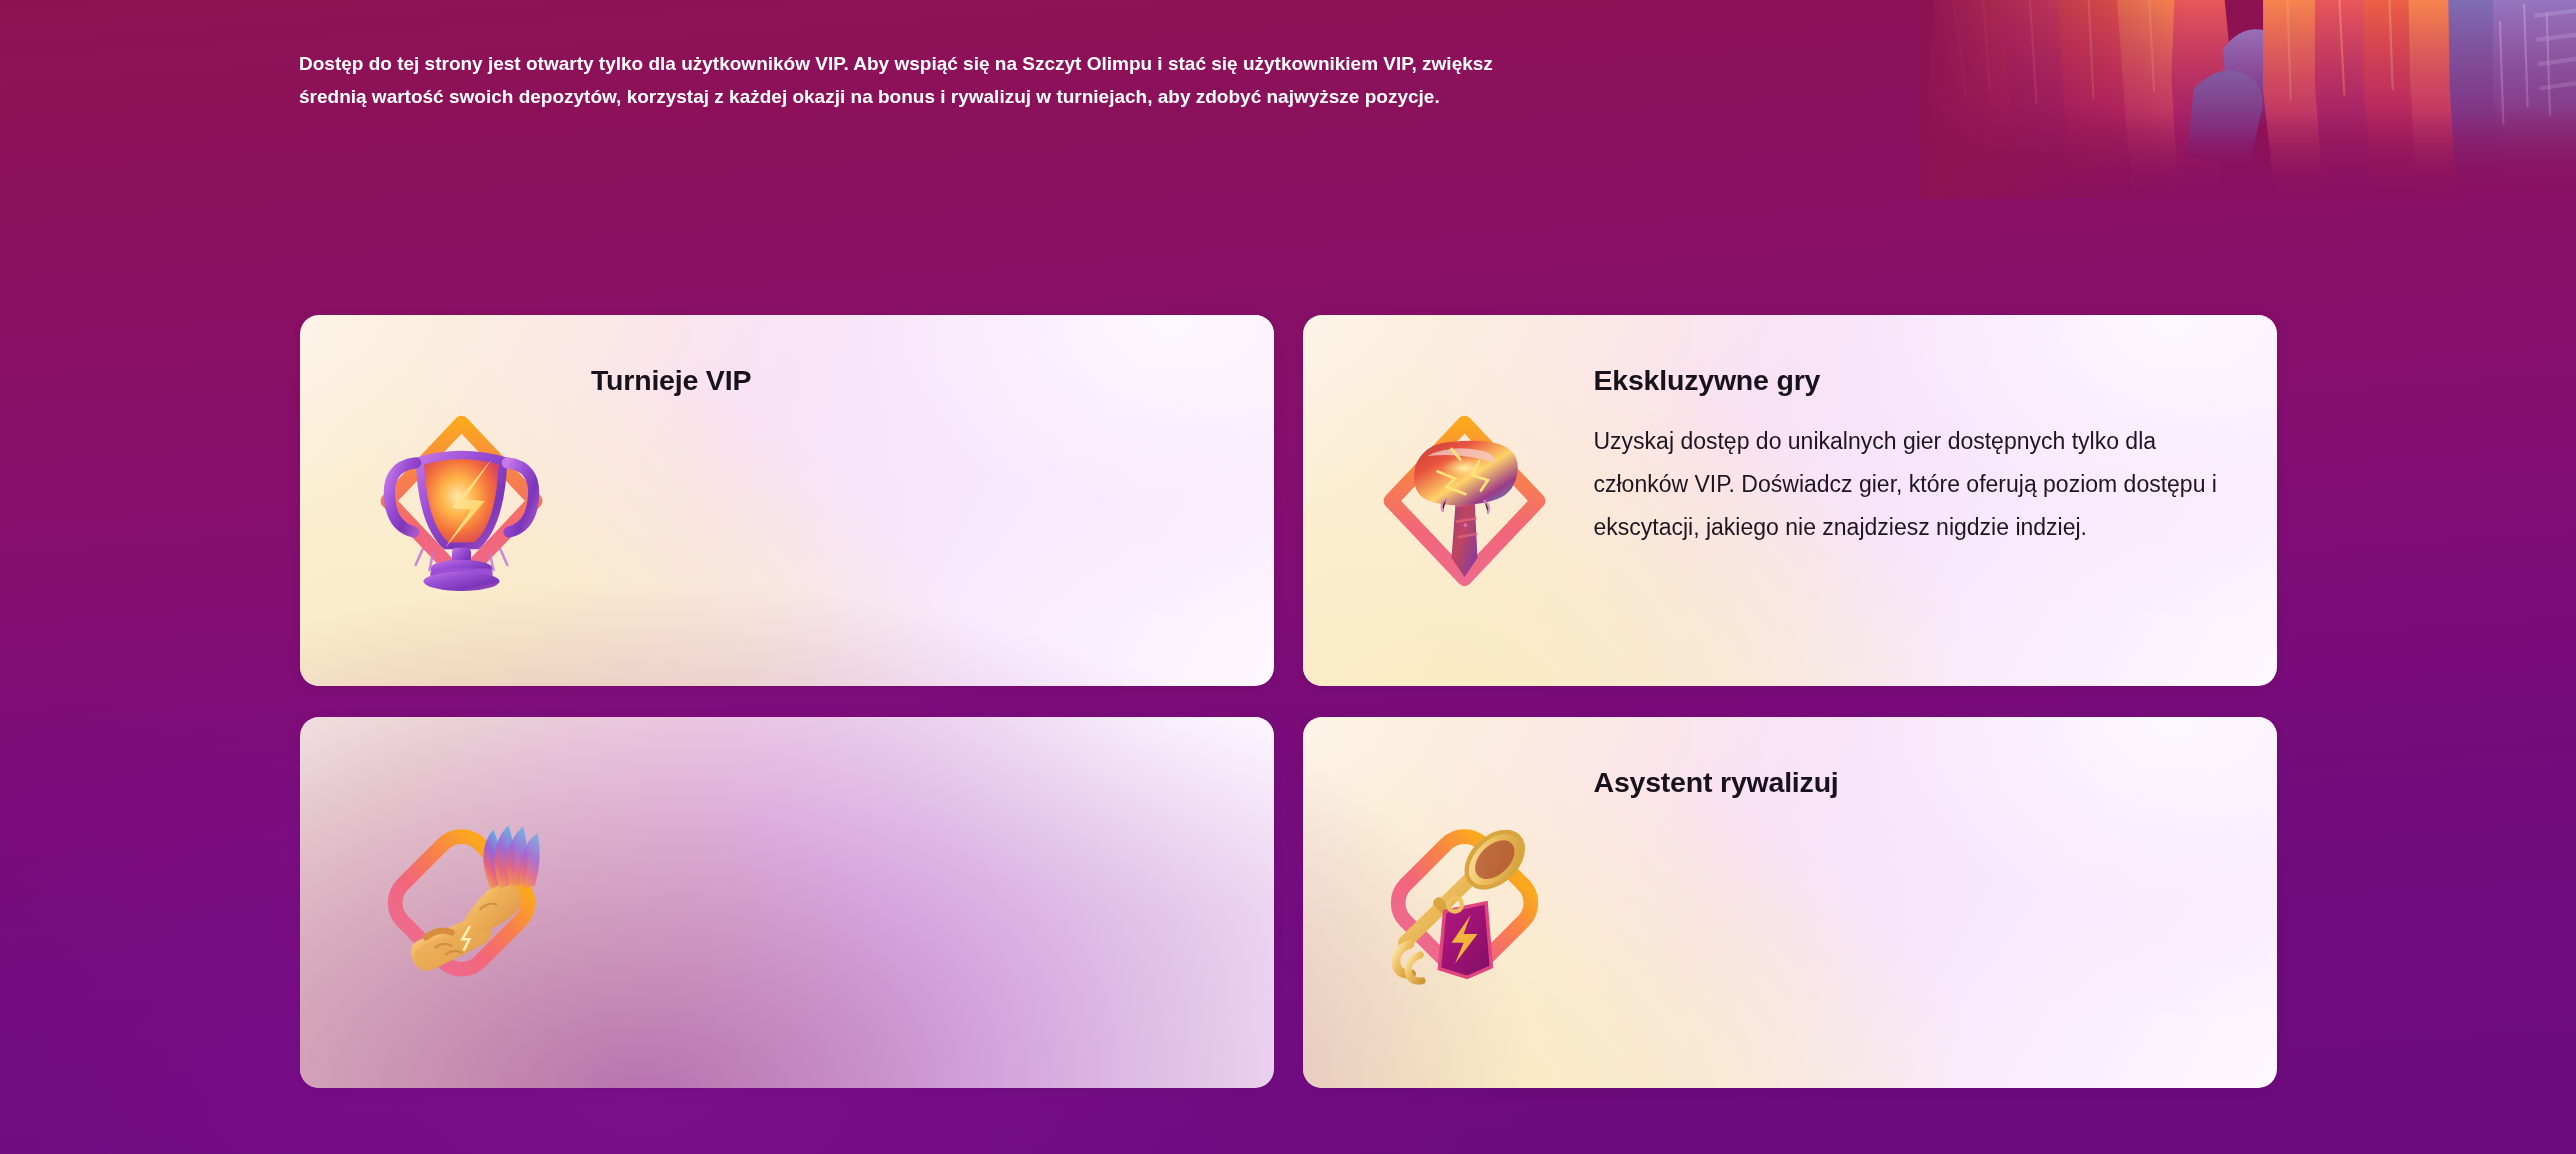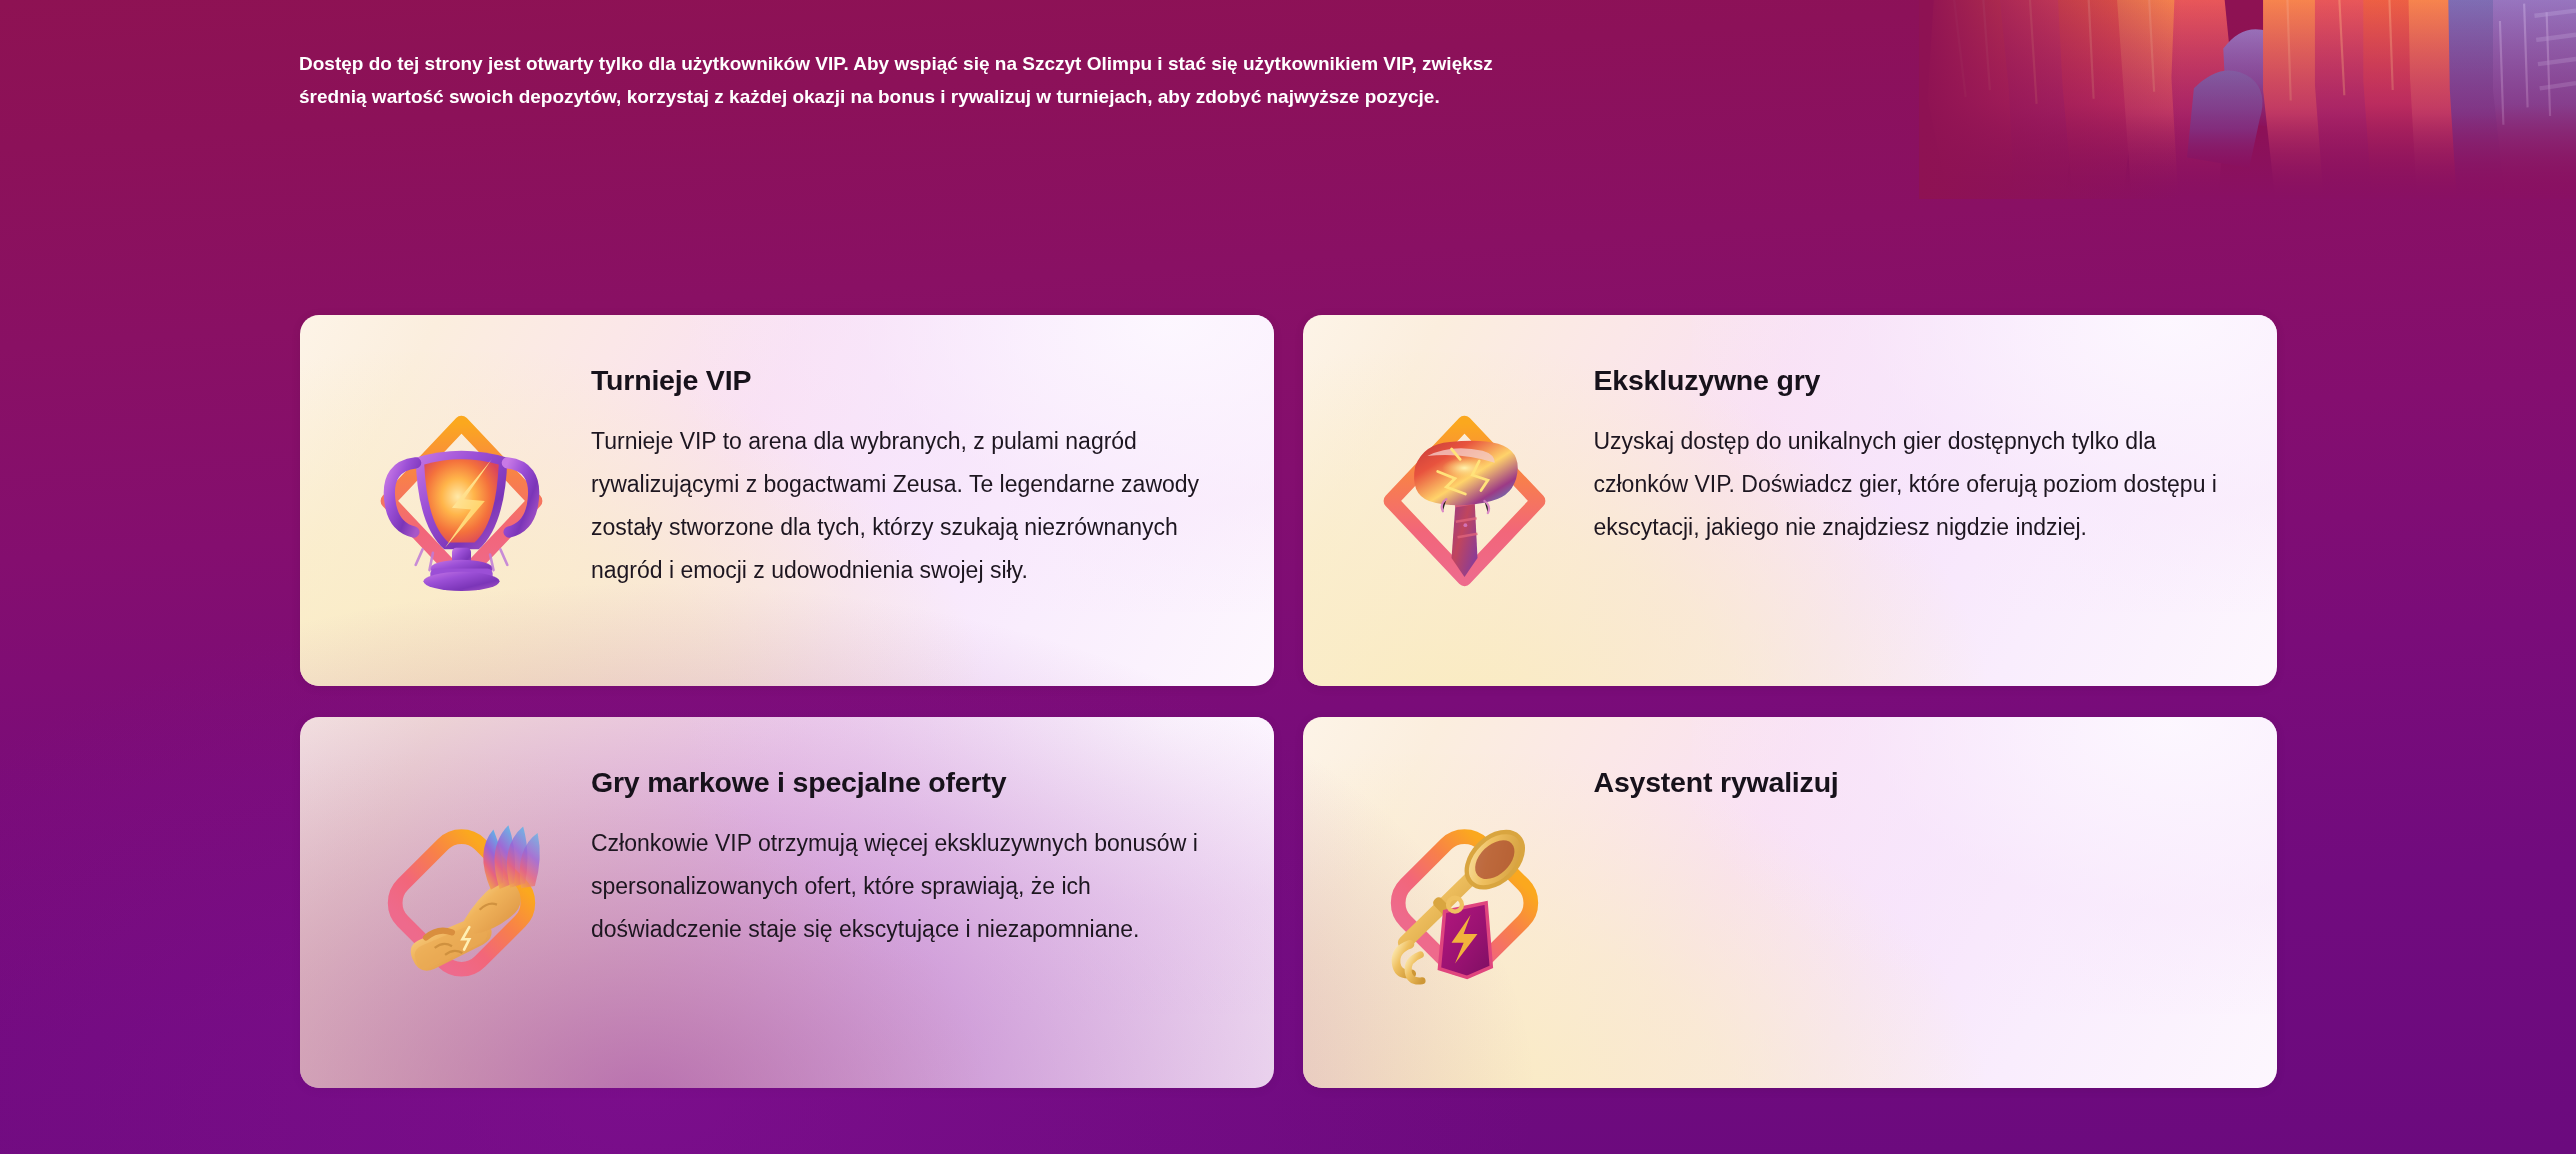--- a/index.html
+++ b/index.html
@@ -337,21 +337,20 @@
             <g stroke="#C07BD8" stroke-width="3" stroke-linecap="round" opacity=".85">
               <path d="M70 168 L62 186"></path>
                 <path d="M82 172 L78 192"></path>
               <path d="M160 168 L168 186"></path>
                 <path d="M148 174 L152 192"></path>
             </g>
           </svg>
         </div>
         <div class="card-body">
           <h2 class="card-title">Turnieje VIP</h2>
-          <p class="card-text">Turnieje VIP to arena dla wybranych, z pulami nagród rywalizującymi z bogactwami Zeusa. Te legendarne zawody zostały stworzone dla tych, którzy szukają niezrównanych nagród i emocji z udowodnienia swojej siły.</p>
         </div>
       </div>
 
       <div class="card card--wide">
         <div class="card-icon">
           <svg width="199" height="199" viewBox="0 0 230 230" aria-hidden="true">
             <defs>
               <linearGradient id="frame2" x1="0.5" y1="0" x2="0.5" y2="1">
                 <stop offset="0%" stop-color="#FBA81E"></stop>
                 <stop offset="35%" stop-color="#F8804A"></stop>
@@ -455,24 +454,20 @@
 
             <g stroke="#C98B3A" stroke-width="2.6" fill="none" opacity=".8">
               <path d="M84 164 q10 -8 20 -2"></path>
               <path d="M96 172 q10 -8 20 -2"></path>
               <path d="M136 120 q10 -10 20 -6"></path>
             </g>
 
             <path d="M124 140 L116 154 L124 154 L118 166" fill="none" stroke="#FFF0B4" stroke-width="3" stroke-linecap="round"></path>
           </svg>
         </div>
-        <div class="card-body">
-          <h2 class="card-title">Gry markowe i specjalne oferty</h2>
-          <p class="card-text">Członkowie VIP otrzymują więcej ekskluzywnych bonusów i spersonalizowanych ofert, które sprawiają, że ich doświadczenie staje się ekscytujące i niezapomniane.</p>
-        </div>
       </div>
 
       <div class="card card--wide">
         <div class="card-icon">
           <svg width="199" height="199" viewBox="0 0 230 230" aria-hidden="true">
             <defs>
               <linearGradient id="frame4" x1="0.5" y1="0" x2="0.5" y2="1">
                 <stop offset="0%" stop-color="#FBA81E"></stop>
                 <stop offset="35%" stop-color="#F8804A"></stop>
                 <stop offset="70%" stop-color="#F2667A"></stop>

